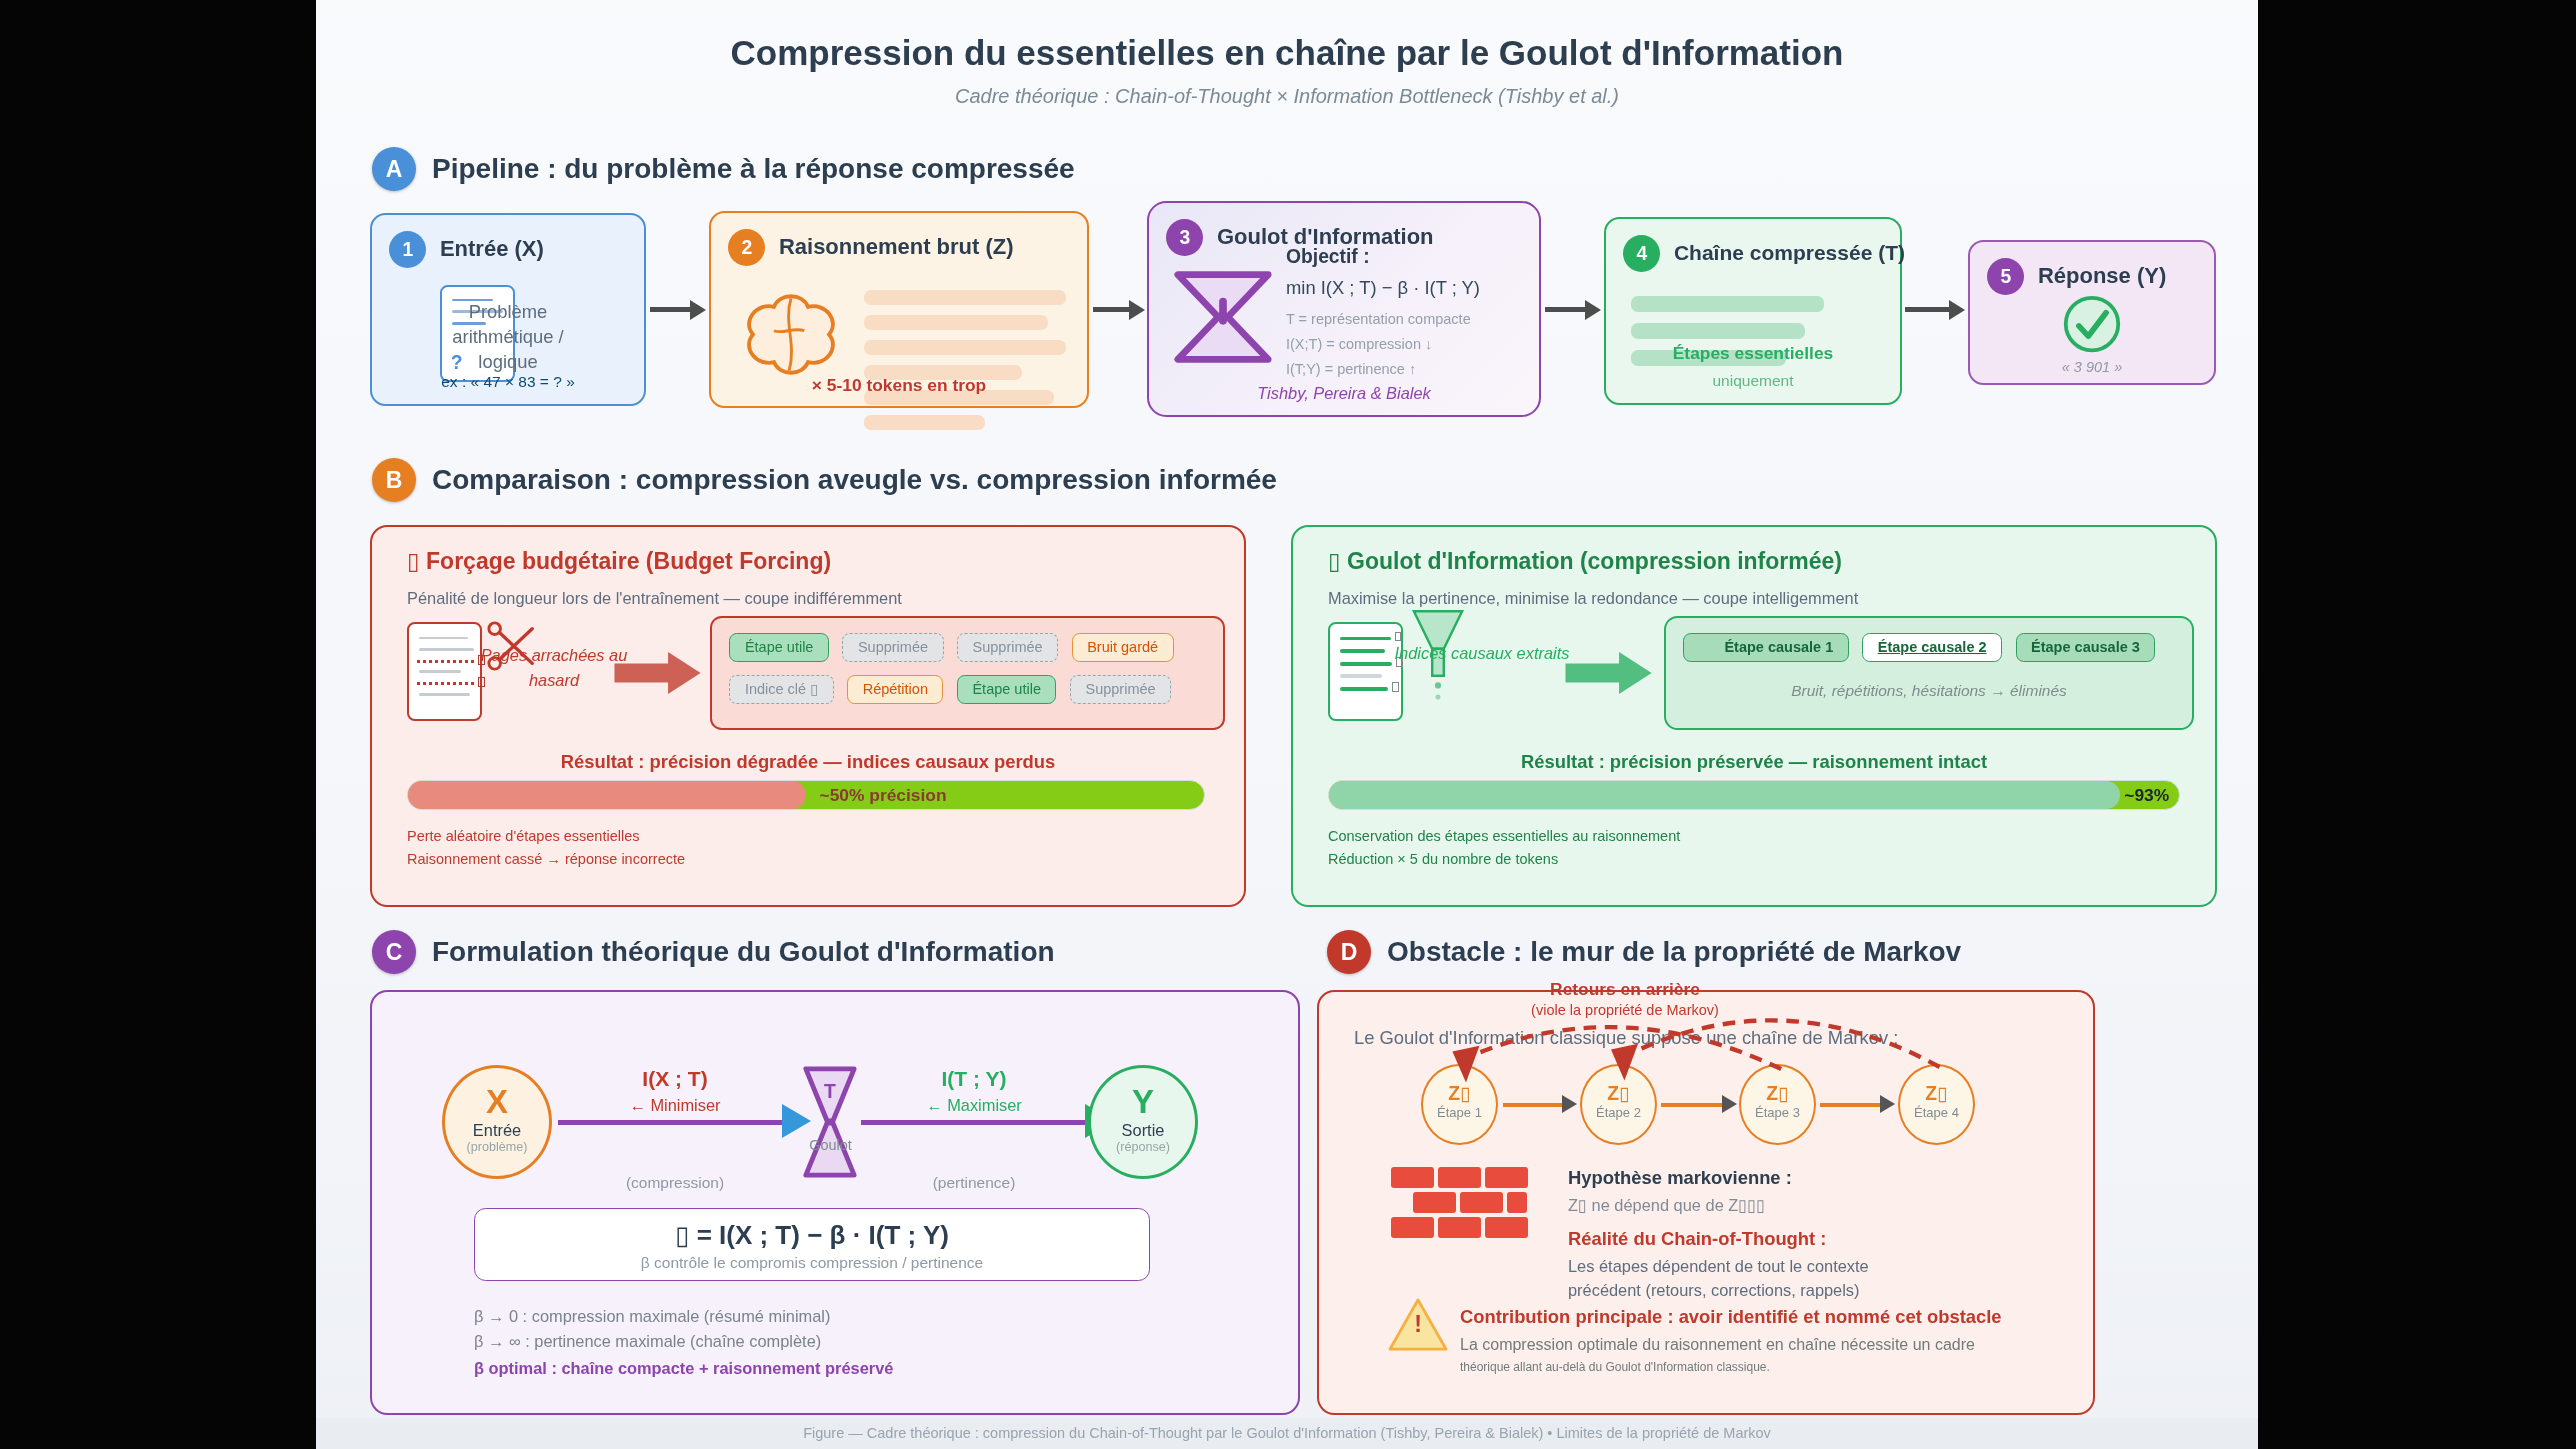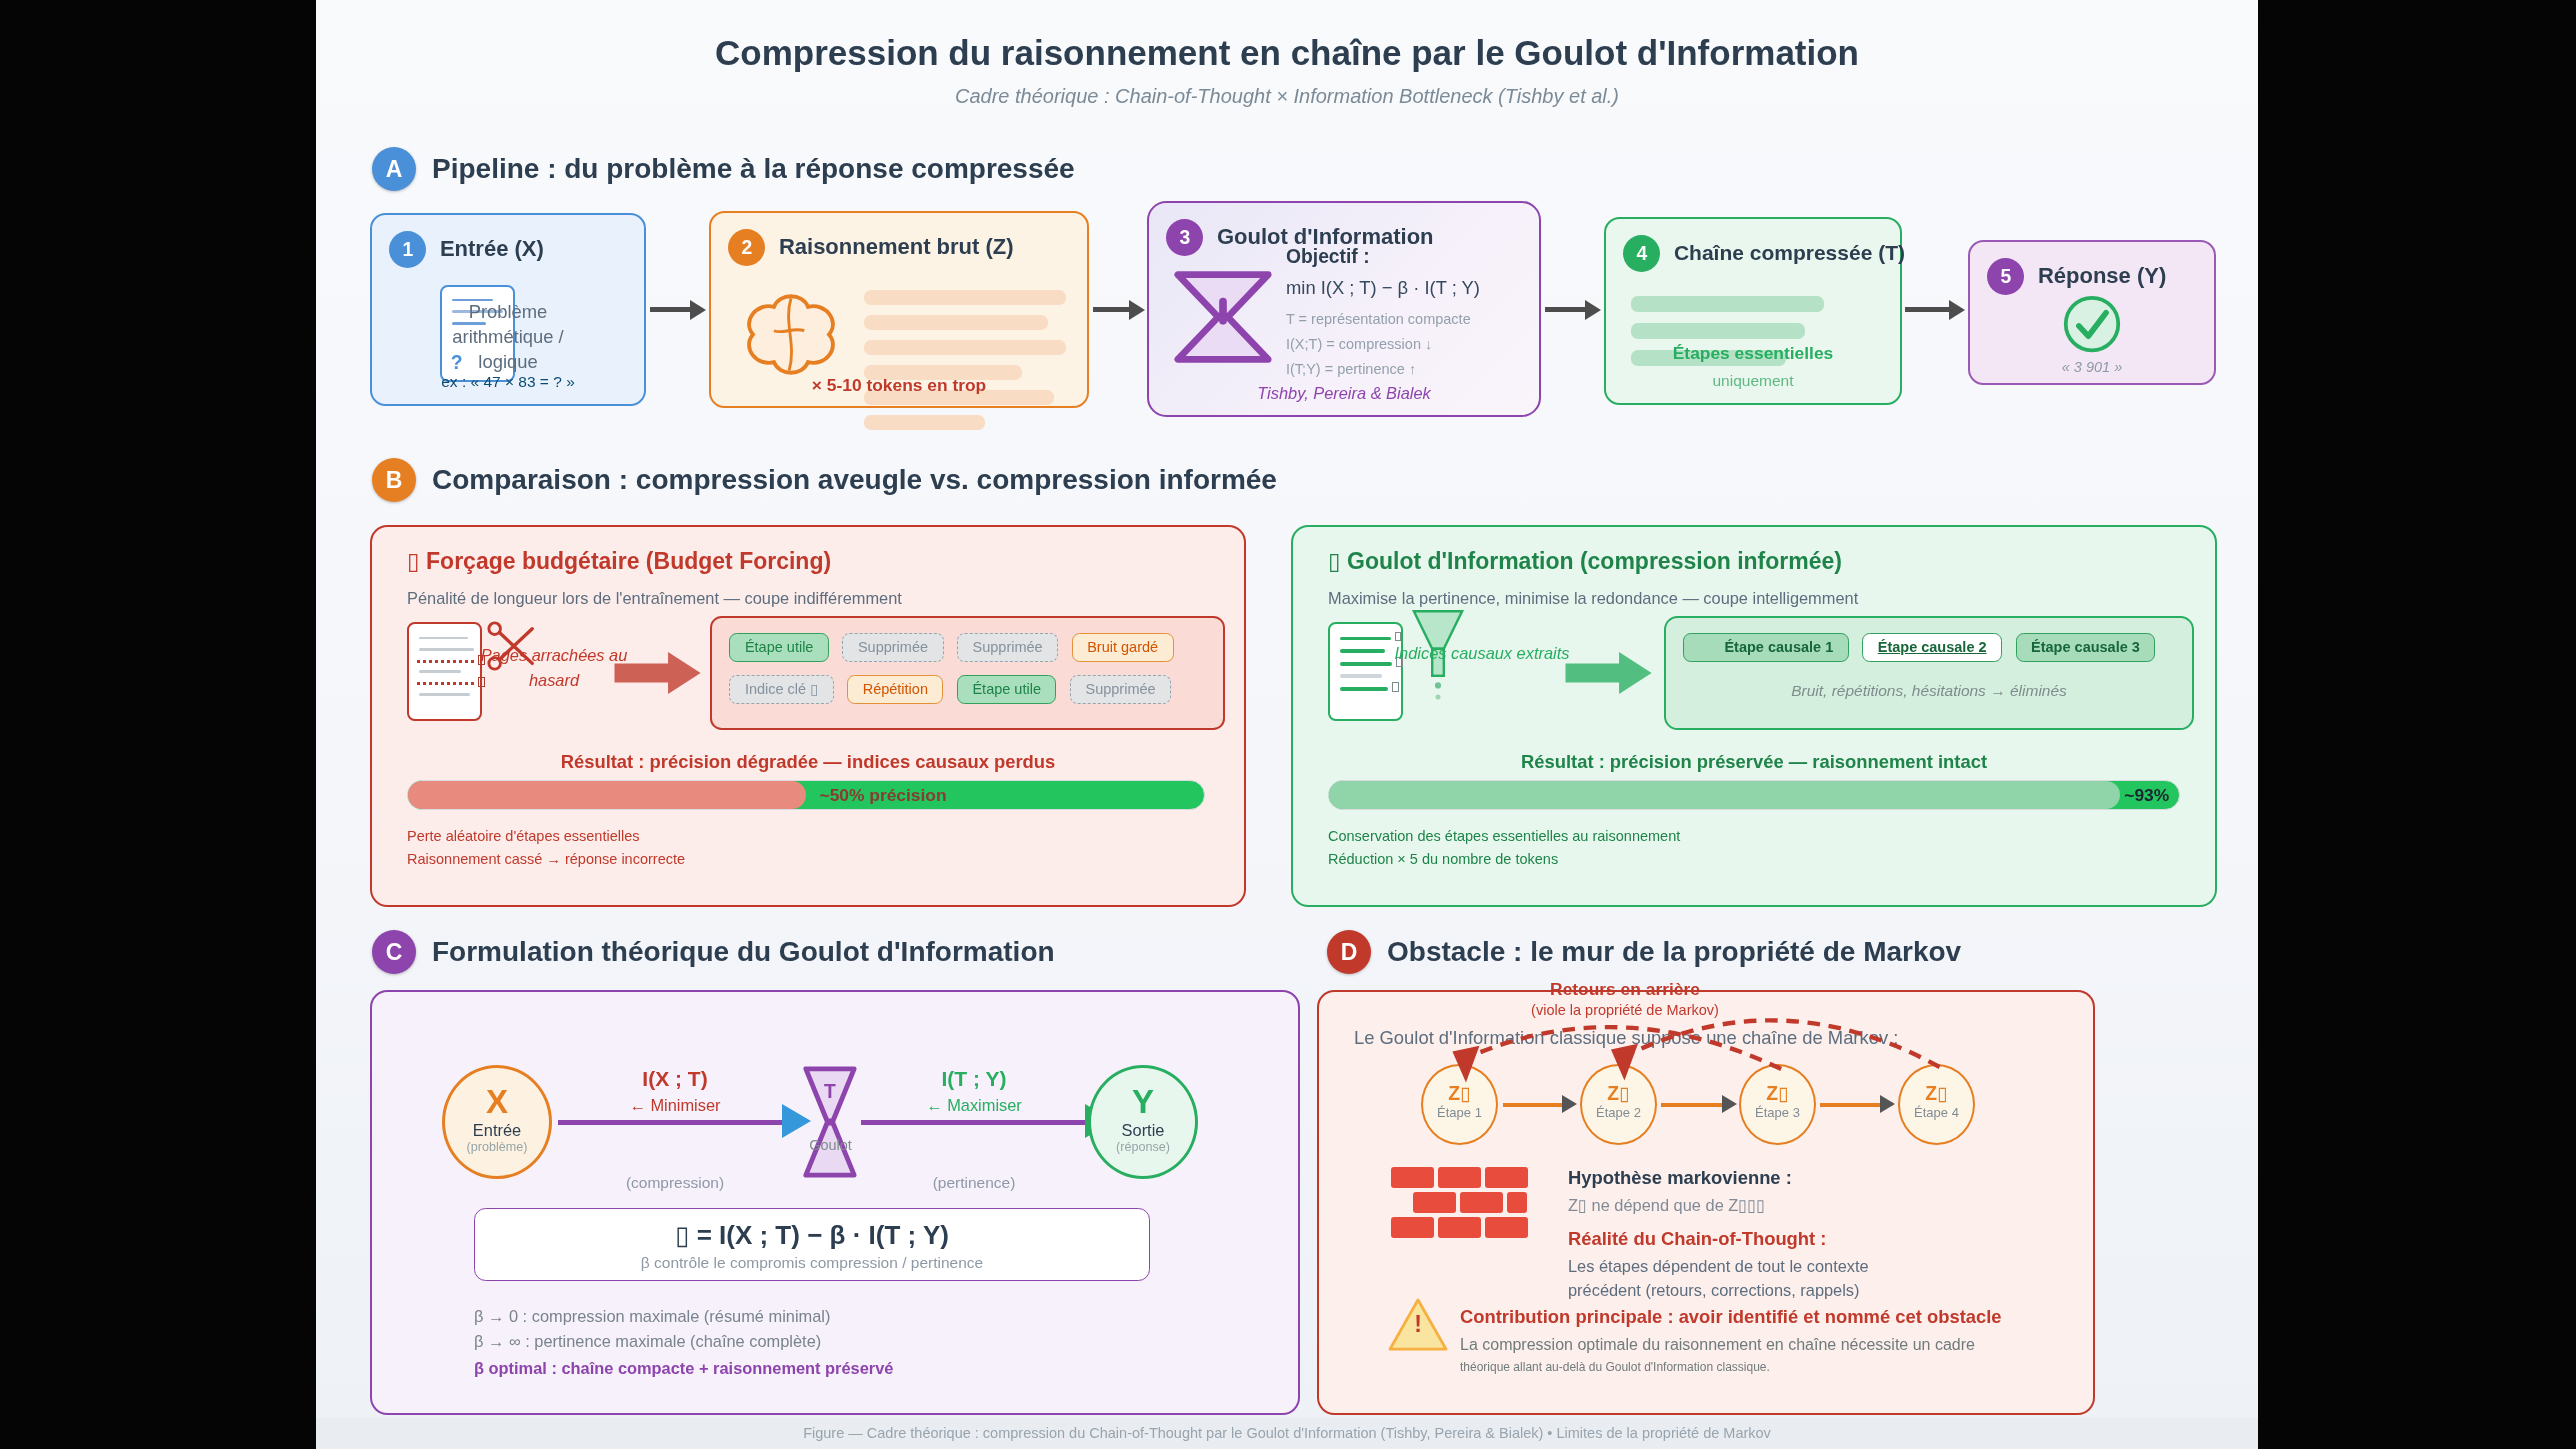--- a/index.html
+++ b/index.html
@@ -44,21 +44,21 @@
   
   .panelB { position:absolute; border-radius:17.4px; }
   .bud { left:54px; top:525px; width:876px; height:382px; border:2.9px solid #c0392b; background:#fcecea; }
   .inf { left:975px; top:525px; width:926px; height:382px; border:2.9px solid #27ae60; background:#e8f7ee; }
   .chipbox { position:absolute; border-radius:11.6px; display:flex; flex-wrap:wrap; align-content:flex-start;
              gap:12.6px 13.5px; padding:14.5px 17.4px; }
   .chip { font-size:14.5px; padding:5.8px 14.5px; border-radius:7.7px; white-space:nowrap; }
   .chip.keep  { background:#aadfbd; border:1.9px solid #31a05f; color:#1d8348; }
   .chip.cut   { background:#e2e4e6; border:1.9px dashed #98a3aa; color:#85929e; }
   .chip.noise { background:#fcecd3; border:1.9px solid #e5913a; color:#d35400; }
-  .bar { position:absolute; height:30px; background:#22c55e; border:1px solid #d8dbdf; border-radius:15.5px; }
+  .bar { position:absolute; height:30px; background:#84cc16; border:1px solid #d8dbdf; border-radius:15.5px; }
   .bar .fill { height:100%; border-radius:15.5px; }
   .bar .lbl { position:absolute; top:0; line-height:28px; font-size:17.4px; font-weight:bold; white-space:nowrap; }
 
   
   .cpanel { left:54px; top:990px; width:930px; height:425px; border:2.4px solid #8e44ad;
             background:#f6f1fa; border-radius:17.4px; position:absolute; }
   .node-circ { position:absolute; border-radius:50%; text-align:center; }
   .formula-box { position:absolute; left:102px; top:216px; width:676px; height:73px; background:#fff;
                  border:1.9px solid #8e44ad; border-radius:11.6px; text-align:center; }
 
@@ -76,21 +76,21 @@
 
   .footerbar { position:absolute; left:0; right:0; top:1418px; height:31px; background:#e9ecf1;
                text-align:center; font-size:14.5px; color:#98a4ae; line-height:31px; }
 </style>
 </head>
 <body>
 
 <div class="stage">
 <div class="content">
 
-  <div class="abs ctr" style="left:0;right:0;top:33px;font-size:35px;font-weight:bold;color:#2c3e50;">Compression du raisonnement en chaîne par le Goulot d'Information</div>
+  <div class="abs ctr" style="left:0;right:0;top:33px;font-size:35px;font-weight:bold;color:#2c3e50;">Compression du essentielles en chaîne par le Goulot d'Information</div>
   <div class="abs ctr" style="left:0;right:0;top:85px;font-size:20px;font-style:italic;color:#7b8a97;">Cadre théorique : Chain-of-Thought × Information Bottleneck (Tishby et al.)</div>
 
   <div class="badge" style="left:56px;top:147px;background:#4a90d9;">A</div>
   <div class="sec-title" style="left:116px;top:147px;">Pipeline : du problème à la réponse compressée</div>
 
   <div class="pbox box1">
     <div class="phead">
       <div class="numc" style="background:#4a90d9;">1</div>
       <div class="ptitle">Entrée (X)</div>
     </div>

